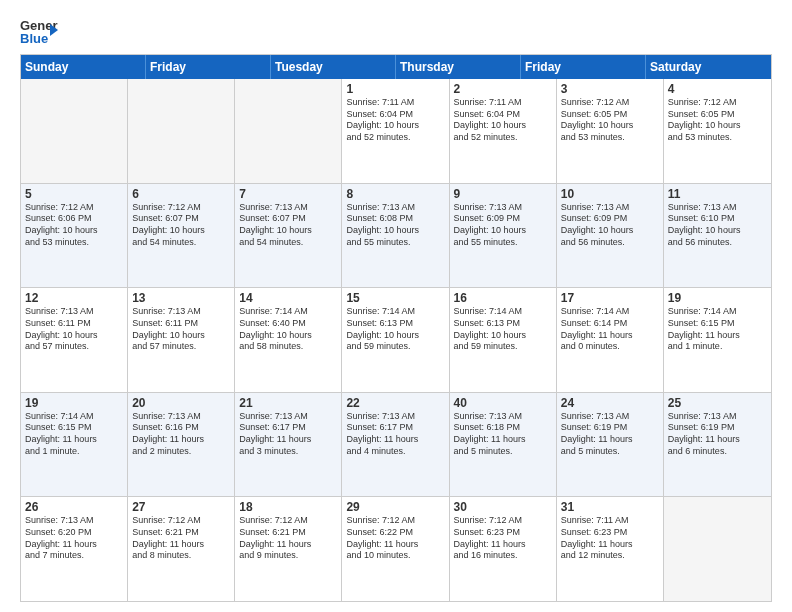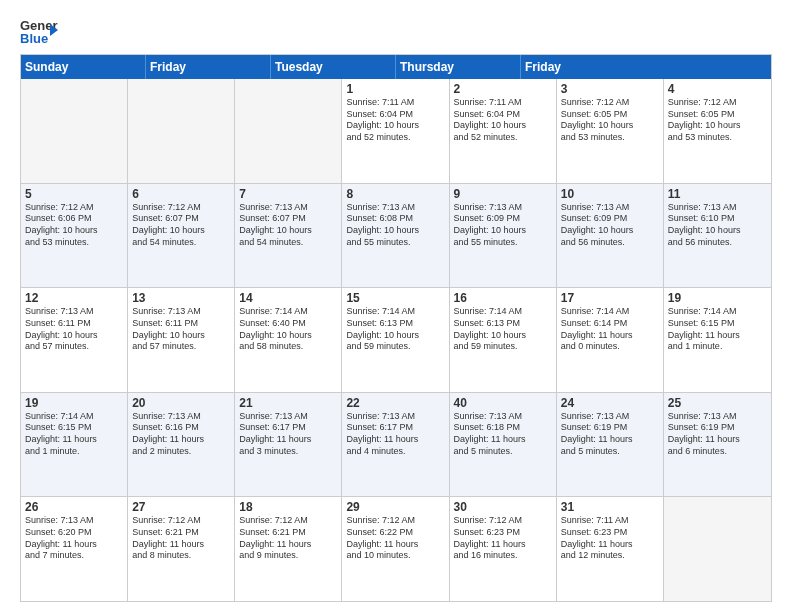--- a/index.html
+++ b/index.html
@@ -119,20 +119,21 @@
     </div>
   </div>
 
   <div class="calendar">
     <div class="calendar-header">
     <div class="cal-header-cell">Sunday</div>
         <div class="cal-header-cell">Friday</div>
         <div class="cal-header-cell">Tuesday</div>
         <div class="cal-header-cell">Thursday</div>
         <div class="cal-header-cell">Friday</div>
+        <div class="cal-header-cell">Saturday</div>
       </div>
     <div class="calendar-body">
     <div class="cal-week">
           <div class="cal-cell empty"></div>
           <div class="cal-cell empty"></div>
           <div class="cal-cell empty"></div>
           <div class="cal-cell">
             <span class="day-num">1</span>
             <span class="cell-line">Sunrise: 7:11 AM</span>
             <span class="cell-line">Sunset: 6:04 PM</span>

